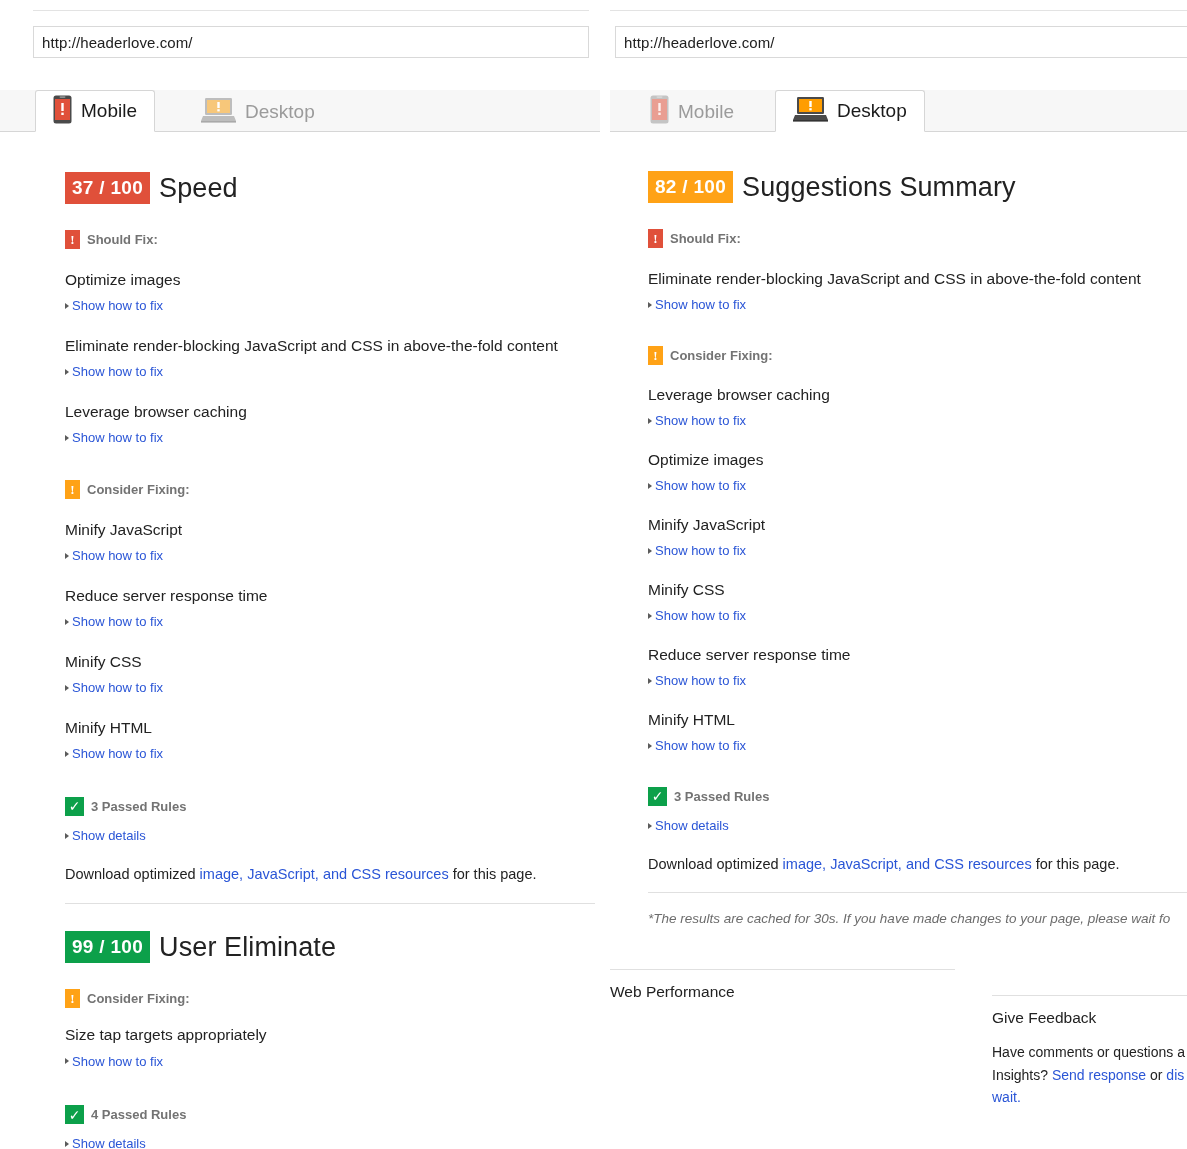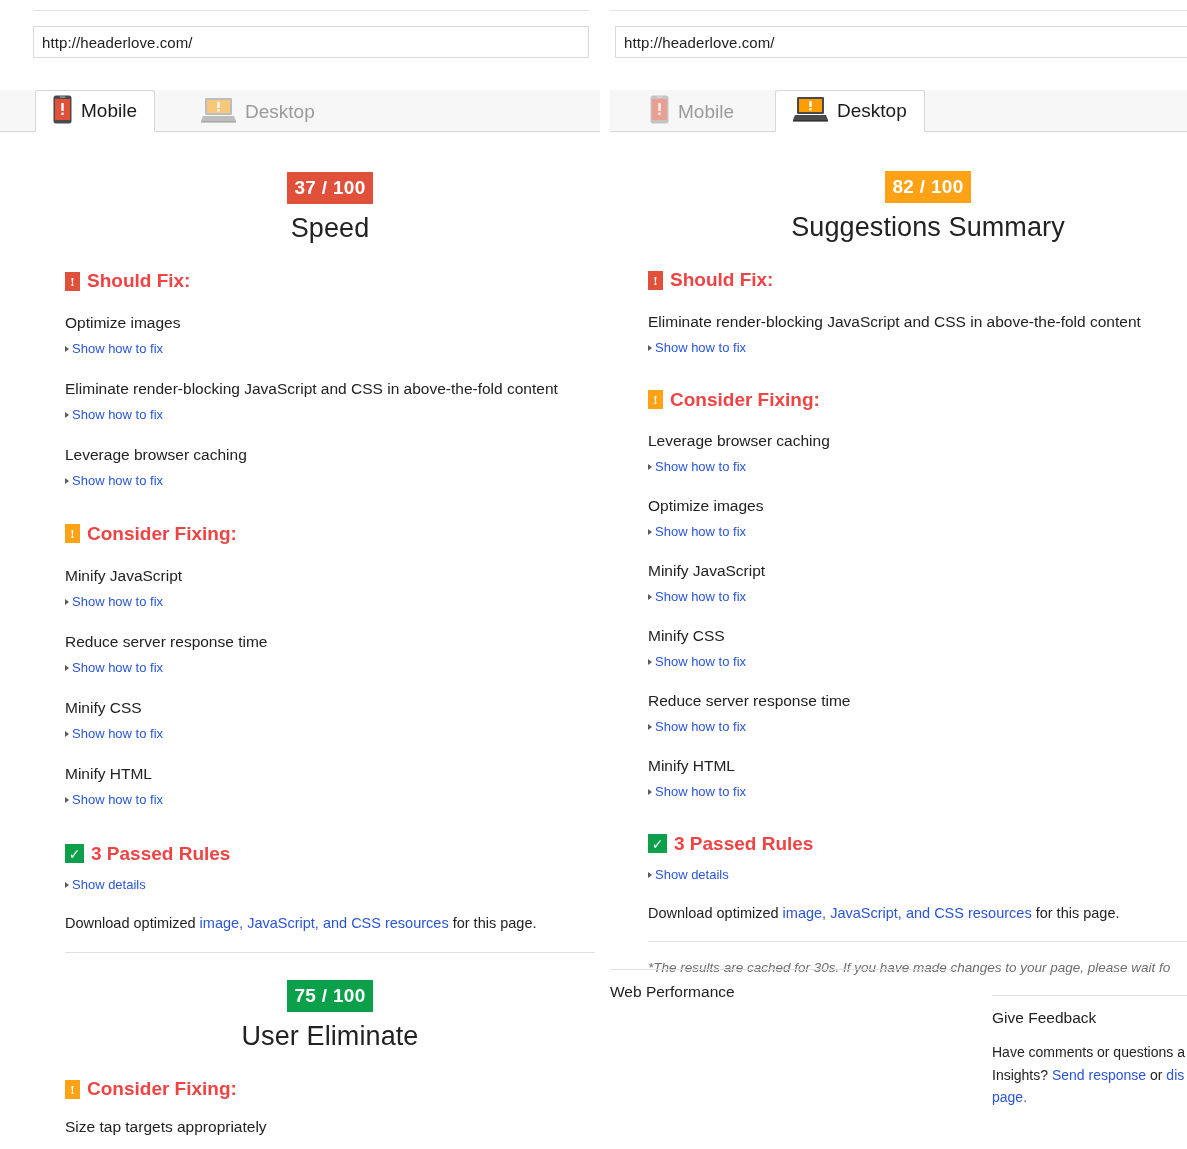--- a/index.html
+++ b/index.html
@@ -84,21 +84,20 @@
   
   .ic { display: block; }
 
   
   .content { position: absolute; }
 
   .scorehead {
     display: flex;
     align-items: center;
     gap: 9px;
-    flex-direction: column;
   }
   .scorebadge {
     display: inline-block;
     color: #fff;
     font-size: 19px;
     font-weight: bold;
     line-height: 1;
     padding: 6px 7px 7px 7px;
     letter-spacing: 0.3px;
   }
@@ -129,23 +128,23 @@
     width: 19px; height: 19px;
     display: inline-flex;
     align-items: center;
     justify-content: center;
     color: #fff;
     font-size: 14px;
     font-weight: bold;
     line-height: 1;
   }
   .sectionlabel {
-    font-size: 19px;
+    font-size: 13px;
     font-weight: bold;
-    color: #ef4444;
+    color: #737373;
   }
 
   .rulename {
     font-size: 15.5px;
     color: #222;
     line-height: 1.25;
   }
   .showlink {
     display: flex;
     align-items: center;
@@ -314,21 +313,21 @@
         <span>Show details</span>
       </div>
 
       <div class="dlline" style="margin-top:22px;">
         <span>Download optimized </span><a href="#">image, JavaScript, and CSS resources</a><span> for this page.</span>
       </div>
 
       <div class="hr" style="margin-top:19px; width:530px;"></div>
 
       <div class="scorehead" style="margin-top:27px;">
-        <span class="scorebadge" style="background:#0ca04a;">75 / 100</span>
+        <span class="scorebadge" style="background:#0ca04a;">99 / 100</span>
         <span class="scoretitle">User Eliminate</span>
       </div>
 
       <div class="sectionhead" style="margin-top:26px;">
         <span class="bangbadge" style="background:#ffa216;">!</span>
         <span class="sectionlabel">Consider Fixing:</span>
       </div>
 
       <div style="margin-top:17px;">
         <div class="rulename">Size tap targets appropriately</div>
@@ -485,18 +484,18 @@
     </div>
 
     <div style="position:absolute; left:382px; top:995px; width:200px;">
       <div class="foot-rule" style="width:200px;"></div>
       <div class="foot-title" style="margin-top:12px;">Give Feedback</div>
       <div class="foot-body" style="margin-top:13px; width:200px; white-space:nowrap; overflow:visible;">
         <div>Have comments or questions a</div>
         <div>
           <span>Insights? </span><a href="#">Send response</a><span> or </span><a href="#">dis</a>
         </div>
-        <div><a href="#">page.</a></div>
+        <div><a href="#">wait.</a></div>
       </div>
     </div>
 
   </div>
 </div>
 
 </body></html>

